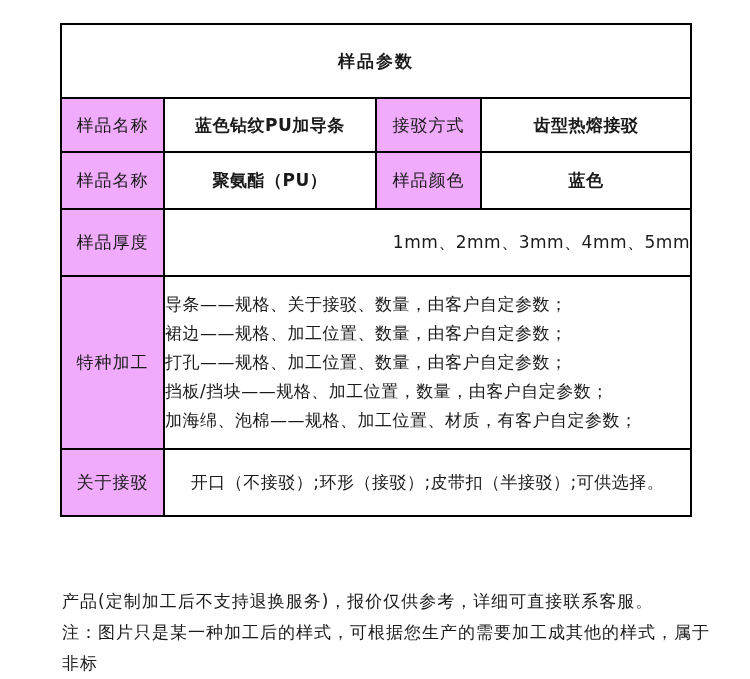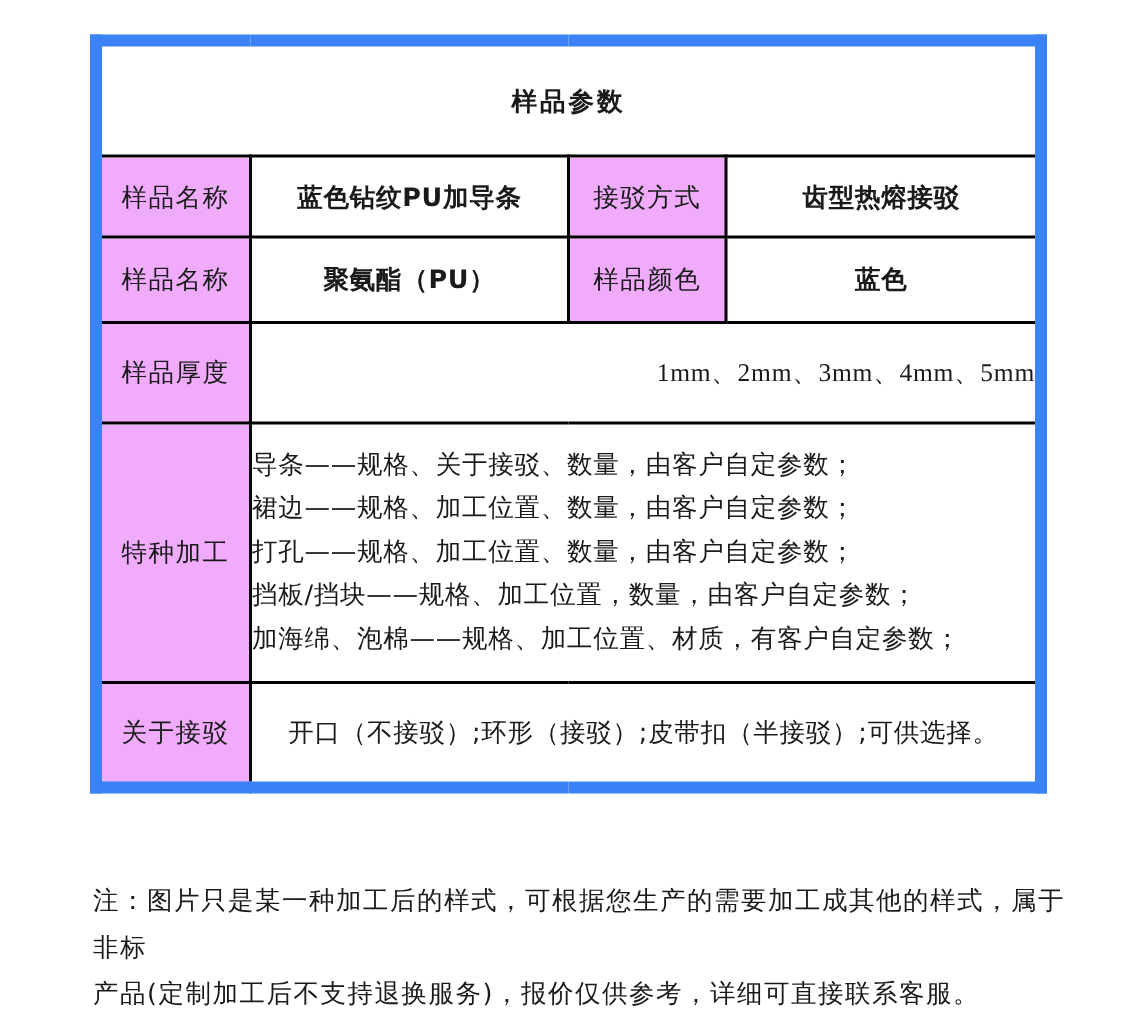--- a/index.html
+++ b/index.html
@@ -16,21 +16,21 @@
     background: #ffffff;
     overflow: hidden;
   }
   table.spec {
     position: absolute;
     left: 60px;
     top: 23px;
     width: 630px;
     border-collapse: collapse;
     table-layout: fixed;
-    border: 8px solid #3b82f6;
+    border: 2px solid #3b82f6;
     padding-left: 33px;
   }
   table.spec td {
     border: 2px solid #000000;
     padding: 0;
     vertical-align: middle;
     font-size: 17px;
     color: #1a1a1a;
     overflow: hidden;
   }
@@ -57,21 +57,21 @@
     letter-spacing: 0.5px;
   }
   td.value-left {
     text-align: left;
     padding-left: 16px;
     padding-right: 8px;
     letter-spacing: 0.5px;
   }
   tr.r1 td { height: 52px; }
   tr.r2 td { height: 55px; }
-  tr.r3 td { height: 65px; font-family: Liberation Serif, serif; }
+  tr.r3 td { height: 65px; }
   tr.r4 td { height: 70px; }
   tr.r5 td { height: 171px; }
   tr.r6 td { height: 65px; text-align: center; }
   .multiline div {
     line-height: 29px;
     white-space: nowrap;
   }
   .footnote {
     position: absolute;
     left: 62px;
@@ -134,17 +134,17 @@
       </tr>
 
       <tr class="r6">
         <td class="label">关于接驳</td>
         <td class="value-left" colspan="3">开口（不接驳）;环形（接驳）;皮带扣（半接驳）;可供选择。</td>
       </tr>
     </tbody>
   </table>
 
   <div class="footnote">
+    <div>产品(定制加工后不支持退换服务)，报价仅供参考，详细可直接联系客服。</div>
     <div>注：图片只是某一种加工后的样式，可根据您生产的需要加工成其他的样式，属于非标</div>
-    <div>产品(定制加工后不支持退换服务)，报价仅供参考，详细可直接联系客服。</div>
   </div>
 
 </div>
 
 </body></html>

